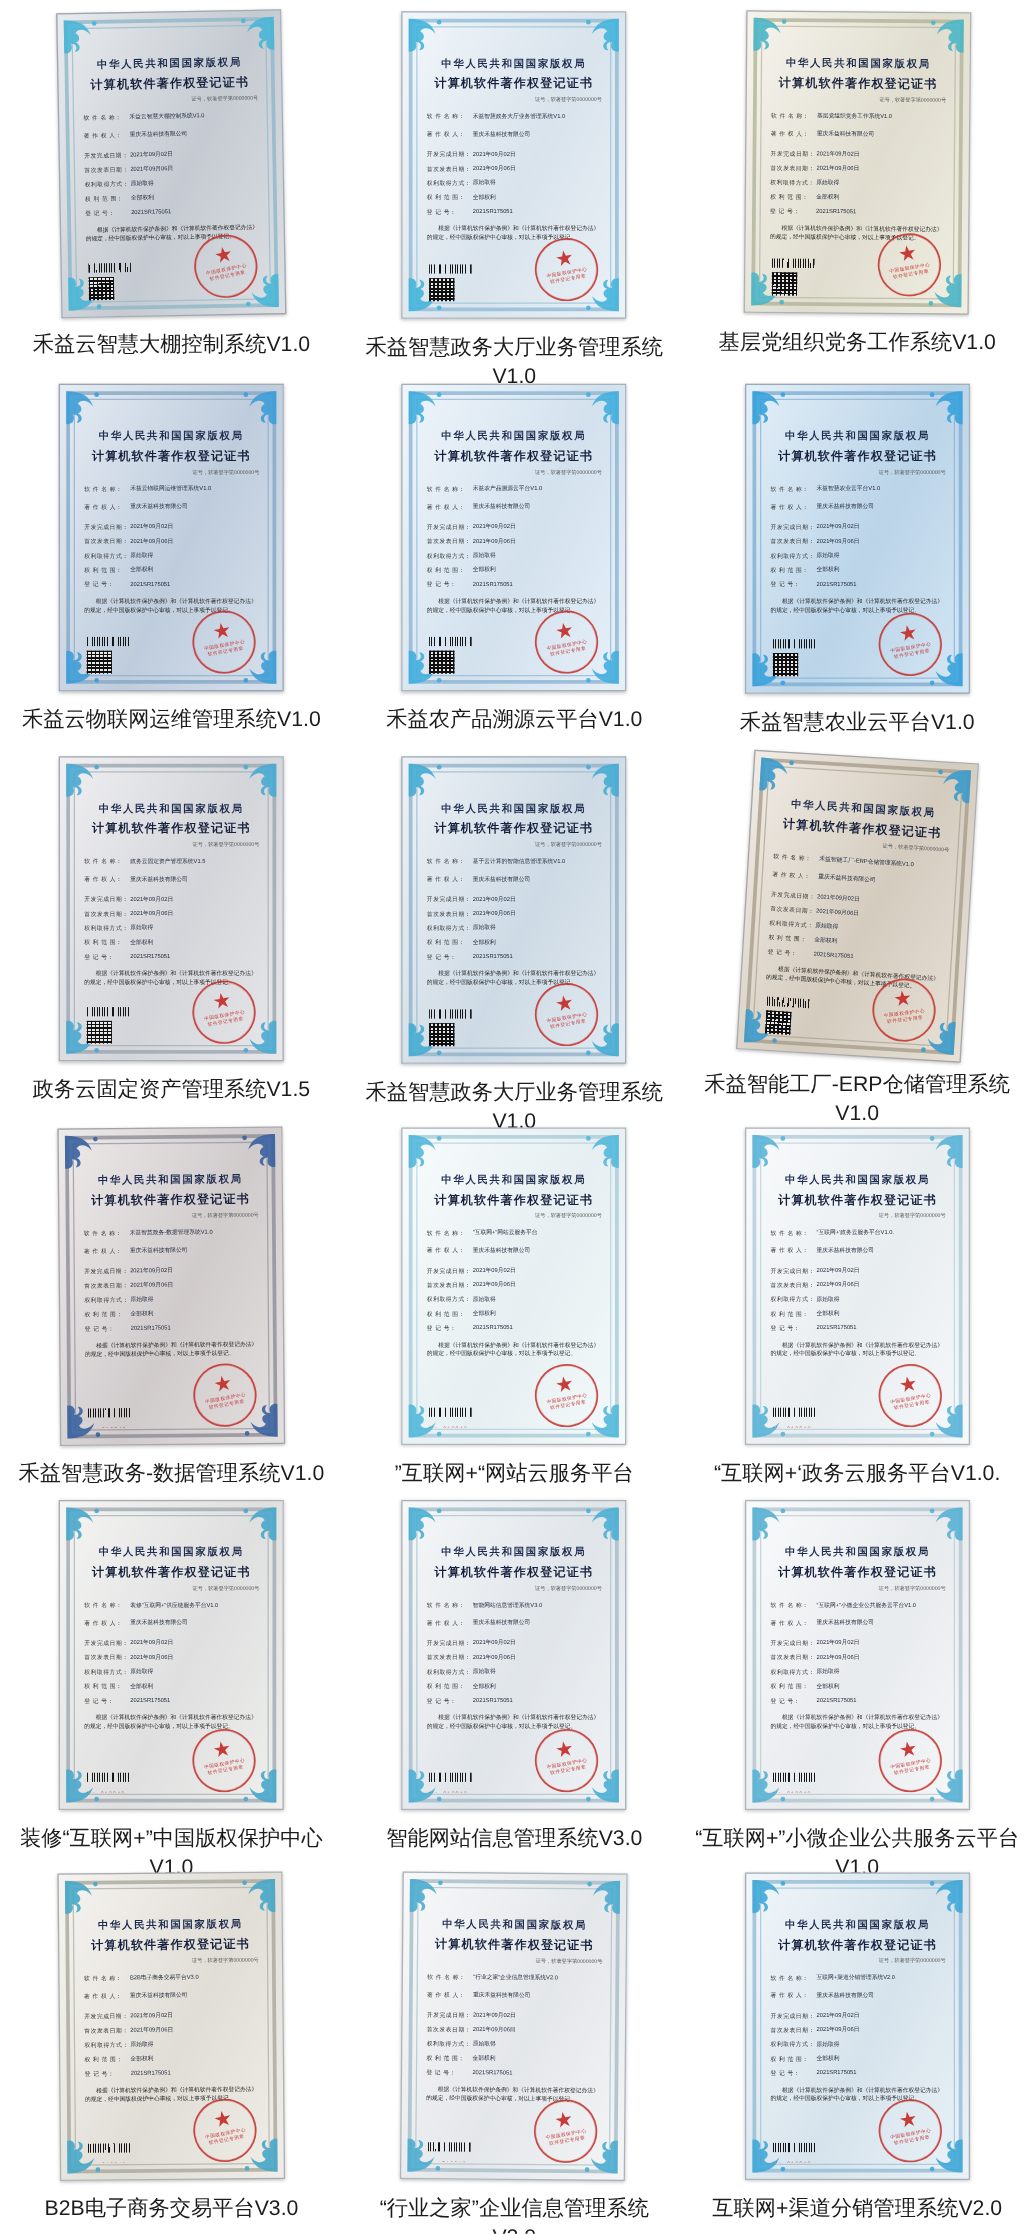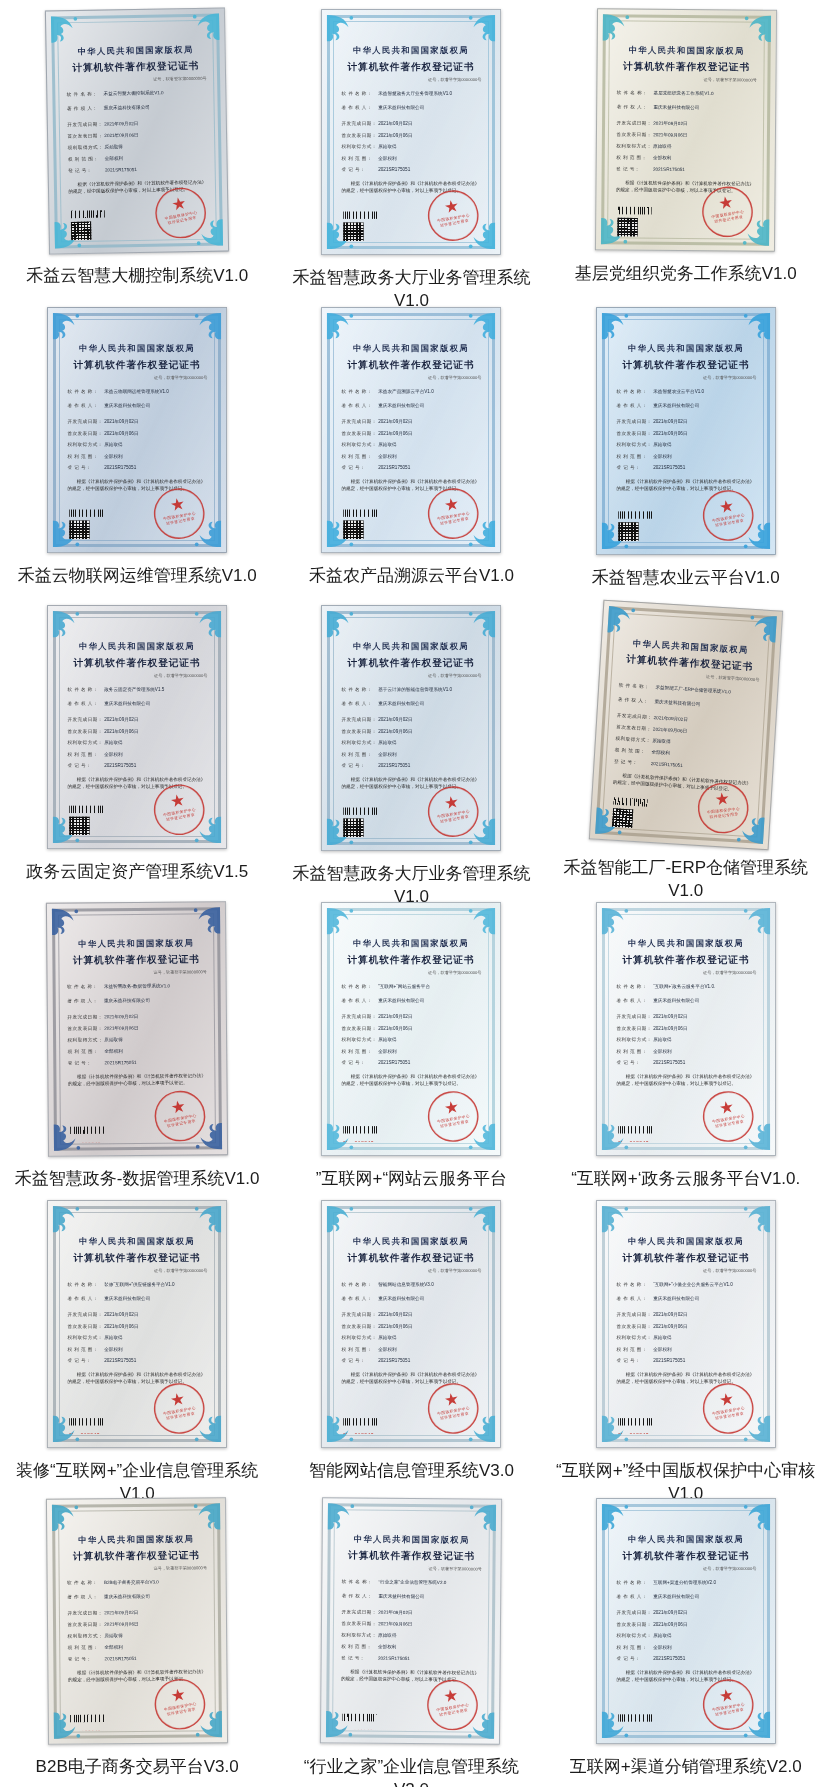--- a/index.html
+++ b/index.html
@@ -1073,21 +1073,21 @@
           <div class="no-num">No. 012043</div>
           <div class="seal">
             <div class="star">★</div>
             <div class="sl">中国版权保护中心</div>
             <div class="sl">软件登记专用章</div>
           </div>
 
         </div>
       </div>
     </div>
-    <div class="caption">装修“互联网+”企业信息管理系统
+    <div class="caption">装修“互联网+”中国版权保护中心
 V1.0</div>
   </div>
 
   <div class="cell">
     <div class="cert noqr" style="--paper: #eaeef2; --frame: #a4bcc8; --flourish: #4cb0d4; height: 246px; transform: rotate(0deg);">
       <div class="frame"></div>
       <div class="inframe"></div>
       <div class="corner c-tl">
           <svg viewBox="0 0 32 32">
             <path d="M1 1 C 14 1 21 5 24 14 C 19 8 13 8 11 12 C 15 14 15 19 11 20 C 16 22 15 28 10 28 C 13 24 11 21 7 21 C 9 26 6 30 1 29 Z"></path>
@@ -1232,21 +1232,21 @@
           <div class="no-num">No. 012043</div>
           <div class="seal">
             <div class="star">★</div>
             <div class="sl">中国版权保护中心</div>
             <div class="sl">软件登记专用章</div>
           </div>
 
         </div>
       </div>
     </div>
-    <div class="caption">“互联网+”经中国版权保护中心审核
+    <div class="caption">“互联网+”小微企业公共服务云平台
 V1.0</div>
   </div>
 
   <div class="cell">
     <div class="cert noqr" style="--paper: #eae6de; --frame: #a8a89c; --flourish: #46a8c8; height: 244px; transform: rotate(-0.5deg);">
       <div class="frame"></div>
       <div class="inframe"></div>
       <div class="corner c-tl">
           <svg viewBox="0 0 32 32">
             <path d="M1 1 C 14 1 21 5 24 14 C 19 8 13 8 11 12 C 15 14 15 19 11 20 C 16 22 15 28 10 28 C 13 24 11 21 7 21 C 9 26 6 30 1 29 Z"></path>

